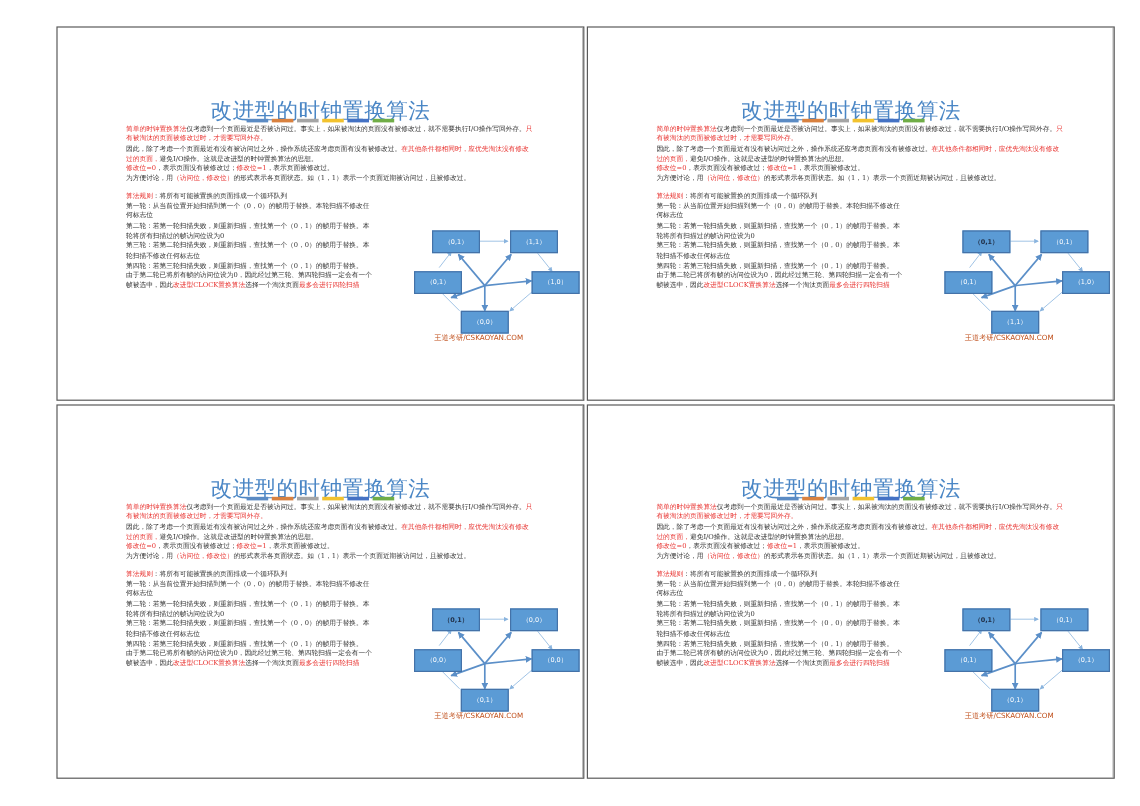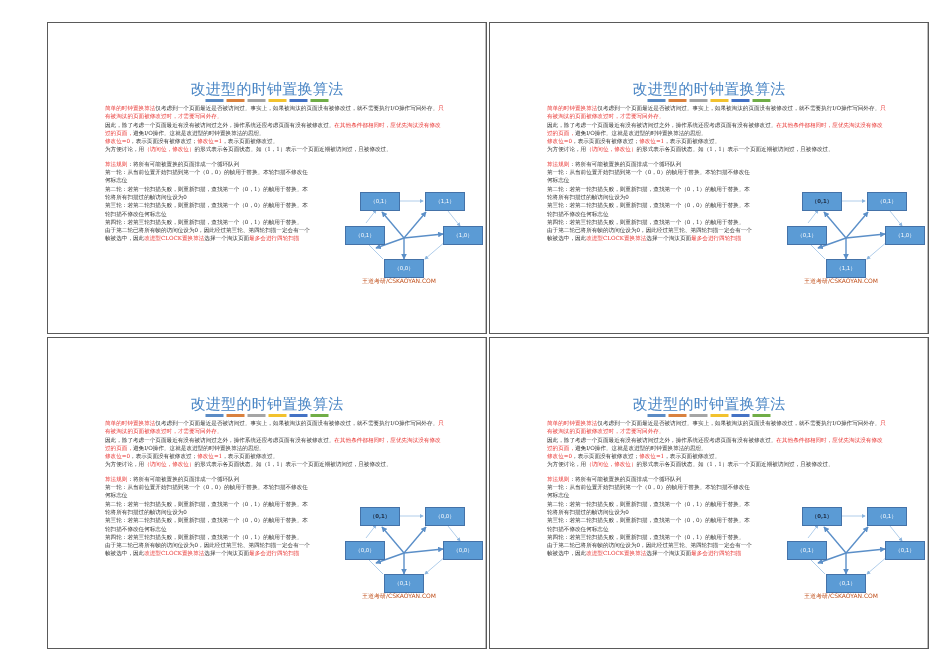--- a/index.html
+++ b/index.html
@@ -7,21 +7,21 @@
     width:950px; height:672px; background:#ffffff; position:relative; overflow:hidden;
     font-family:"DejaVu Serif", serif;
   }
   .slide {
     position:absolute; width:440px; height:312px; background:#fff;
     border:1px solid #5a5a5a; box-sizing:border-box;
     box-shadow: -1px 0 0 #bdbdbd inset;
   }
   .slide .title {
     position:absolute; left:0; right:0; top:57px; text-align:center;
-    font-family:"DejaVu Sans", sans-serif; font-size:15px; color:#4a86c5; letter-spacing:0.3px;
+    font-family:"DejaVu Sans", sans-serif; font-size:18px; color:#4a86c5; letter-spacing:0.3px;
   }
   .slide .bars {
     position:absolute; top:76px; left:50%; transform:translateX(-50%);
     display:flex; gap:3px;
   }
   .slide .bars span { display:block; width:18px; height:2.5px; }
   .slide .body {
     position:absolute; left:57px; top:81px; width:340px;
     font-size:5.6px; line-height:8.3px; color:#333;
   }

